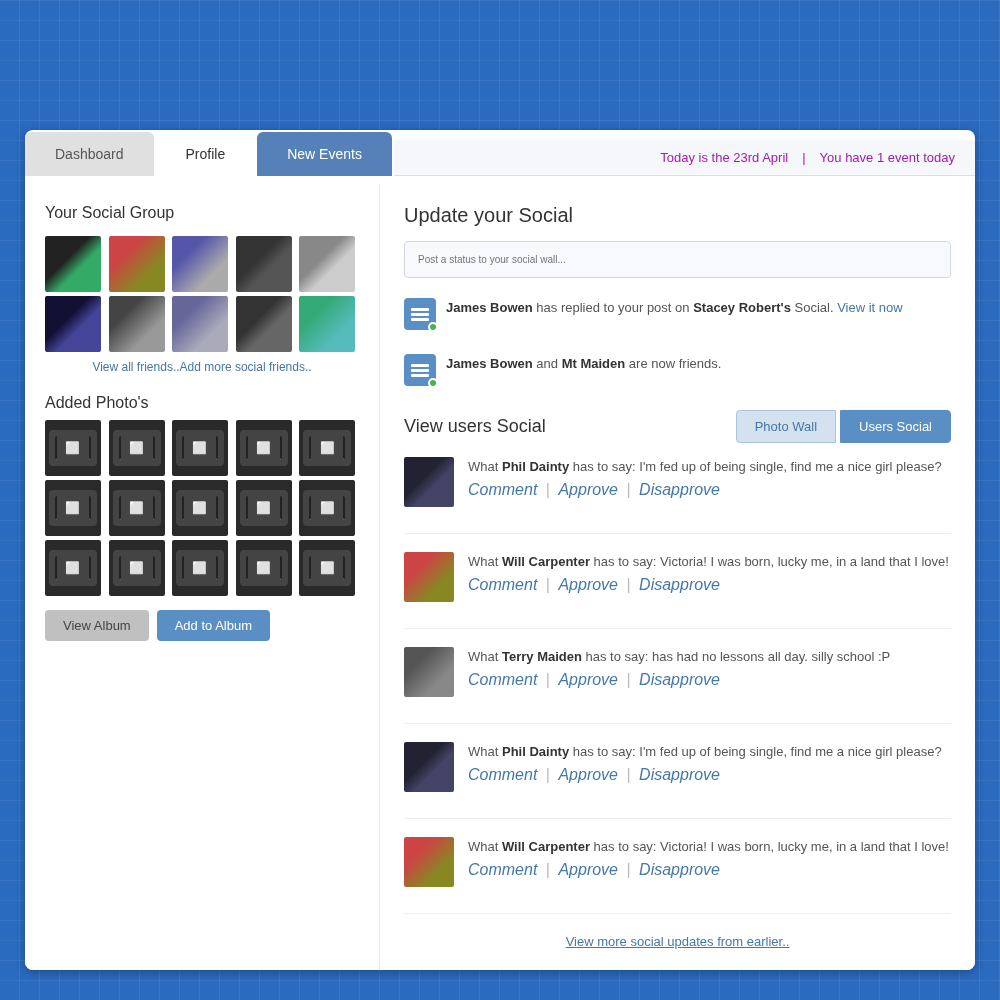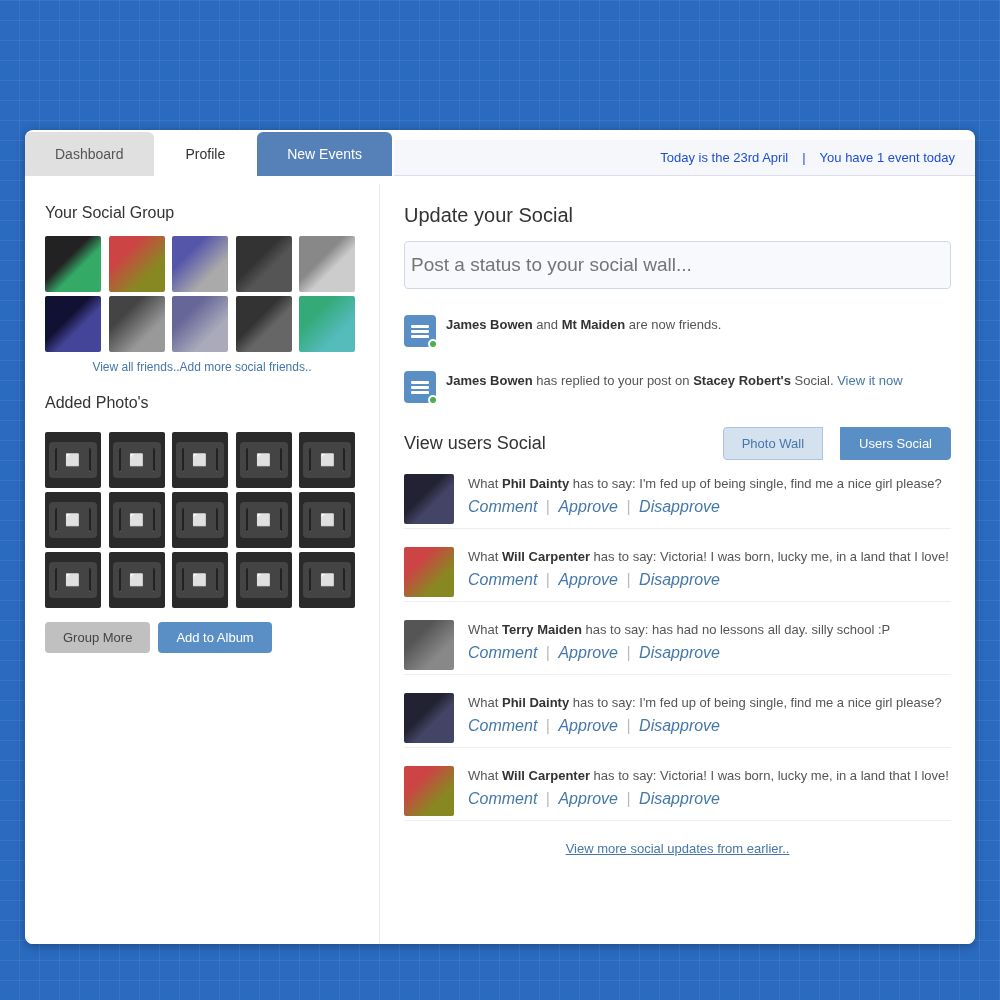--- a/index.html
+++ b/index.html
@@ -94,21 +94,21 @@
       margin-bottom: 20px;
     }
     .friends-links a {
       font-size: 12px;
       color: #4477aa;
       text-decoration: none;
     }
     .added-photos-title {
       font-size: 16px;
       color: #333;
-      margin-bottom: 20px;
+      margin-bottom: 8px;
       font-weight: normal;
     }
     .photos-grid {
       display: grid;
       grid-template-columns: repeat(5, 1fr);
       gap: 4px;
       margin-bottom: 14px;
     }
     .photo-thumb {
       width: 56px; height: 56px;
@@ -160,27 +160,27 @@
       padding: 20px 24px;
     }
     .update-title {
       font-size: 20px;
       color: #333;
       margin-bottom: 14px;
       font-weight: normal;
     }
     .status-input {
       width: 100%;
-      padding: 12px 6px;
+      padding: 12px 13px;
       border: 1px solid #d0d8e8;
       border-radius: 4px;
-      font-size: 19px;
+      font-size: 10px;
       color: #999;
       background: #f8f9fc;
-      margin-bottom: 20px;
+      margin-bottom: 14px;
       outline: none;
     }
     
     .notification {
       display: flex;
       align-items: flex-start;
       margin-bottom: 12px;
       padding: 6px 0;
     }
     .notif-icon {
@@ -225,21 +225,21 @@
       margin: 18px 0 14px;
     }
     .social-header-title {
       font-size: 18px;
       color: #333;
       font-weight: normal;
       flex: 1;
     }
     .social-btn-group {
       display: flex;
-      gap: 17px;
+      gap: 4px;
     }
     .social-btn {
       padding: 8px 18px;
       font-size: 13px;
       cursor: pointer;
       border: 1px solid #aac3e0;
       background: #d4e2f0;
       color: #4477aa;
     }
     .social-btn.active {
@@ -247,21 +247,21 @@
       color: #fff;
       border-color: #5a8fc5;
     }
     .social-btn:first-child { border-radius: 4px 0 0 4px; }
     .social-btn:last-child { border-radius: 0 4px 4px 0; }
     
     .social-post {
       display: flex;
       align-items: flex-start;
       margin-bottom: 18px;
-      padding-bottom: 4px;
+      padding-bottom: 26px;
       border-bottom: 1px solid #eee;
     }
     .post-avatar {
       width: 50px; height: 50px;
       border-radius: 2px;
       margin-right: 14px;
       flex-shrink: 0;
       overflow: hidden;
     }
     .av-phil { background: linear-gradient(135deg, #223 40%, #446 60%); width:50px;height:50px; }
@@ -294,21 +294,21 @@
       color: #4477aa;
       text-decoration: underline;
     }
     .top-bar-info {
       background: #f0f4fa;
       padding: 10px 20px;
       display: flex;
       align-items: center;
       justify-content: flex-end;
       font-size: 13px;
-      color: #1d4ed8;
+      color: #a21caf;
       gap: 14px;
     }
   </style>
 </head>
 <body>
 
 <div class="outer-wrap">
 
   <div class="tab-bar">
     <div class="tab">Dashboard</div>
@@ -462,21 +462,21 @@
         <div class="photo-thumb">
           <svg viewBox="0 0 28 24" fill="none">
               <rect x="2" y="3" width="24" height="18" rx="2" fill="#444"></rect>
               <rect x="5" y="6" width="18" height="12" rx="1" fill="#222"></rect>
               <circle cx="10" cy="11" r="2" fill="#888"></circle>
               <path d="M5 18 L10 13 L14 16 L18 12 L23 18Z" fill="#555"></path>
             </svg>
         </div>
       </div>
       <div class="btn-row">
-        <button class="btn btn-gray">Group More</button>
+        <button class="btn btn-gray">View Album</button>
         <button class="btn btn-blue">Add to Album</button>
       </div>
     </div>
 
     <div class="right-panel">
       <div class="update-title">Update your Social</div>
       <input class="status-input" type="text" placeholder="Post a status to your social wall..." style="">
 
       
 
@@ -484,41 +484,41 @@
         <div class="notif-icon">
           <div class="lines">
             <div></div>
               <div></div>
               <div></div>
           </div>
           <div class="green-dot"></div>
         </div>
         <div class="notif-text">
           <strong>James Bowen</strong>
-          <span> and </span>
-          <strong>Mt Maiden</strong>
-          <span> are now friends.</span>
+          <span> has replied to your post on </span>
+          <strong>Stacey Robert's</strong>
+          <span> Social. </span>
+          <a href="#">View it now</a>
         </div>
       </div>
 
       <div class="notification">
         <div class="notif-icon">
           <div class="lines">
             <div></div>
               <div></div>
               <div></div>
           </div>
           <div class="green-dot"></div>
         </div>
         <div class="notif-text">
           <strong>James Bowen</strong>
-          <span> has replied to your post on </span>
-          <strong>Stacey Robert's</strong>
-          <span> Social. </span>
-          <a href="#">View it now</a>
+          <span> and </span>
+          <strong>Mt Maiden</strong>
+          <span> are now friends.</span>
         </div>
       </div>
 
       
       <div class="social-header">
         <div class="social-header-title">View users Social</div>
         <div class="social-btn-group">
           <button class="social-btn">Photo Wall</button>
           <button class="social-btn active">Users Social</button>
         </div>

